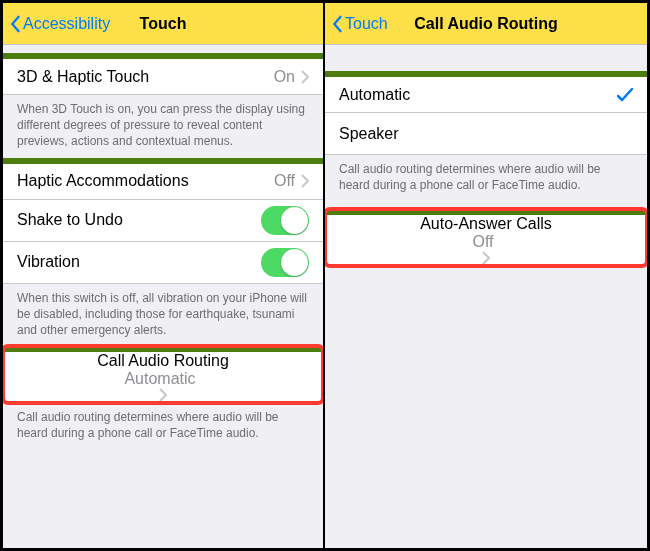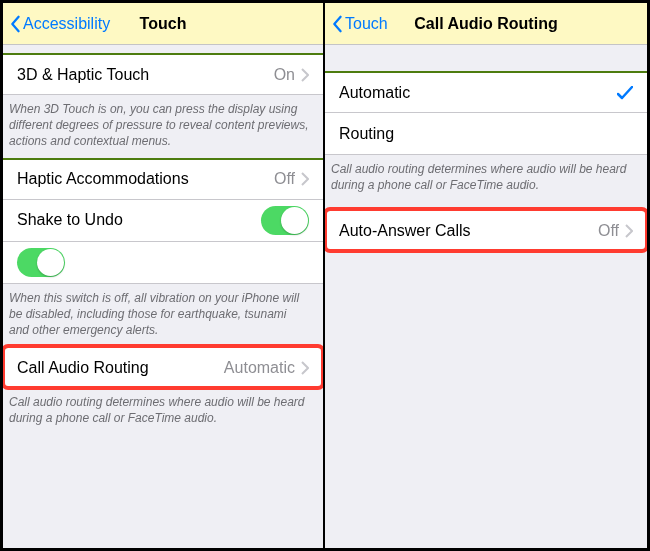--- a/index.html
+++ b/index.html
@@ -22,21 +22,21 @@
     background: #efeff4;
     position: relative;
     border: 2px solid #000;
     display: flex;
     flex-direction: column;
     overflow: hidden;
   }
   .pane.right { border-left: none; }
   .navbar {
     height: 42px;
-    background: #fef9c3;
+    background: #fde047;
     border-bottom: 1px solid #c4c4c6;
     position: relative;
     display: flex;
     align-items: center;
     justify-content: center;
     flex: 0 0 42px;
   }
   .nav-back {
     position: absolute;
     left: 6px;
@@ -61,44 +61,43 @@
     overflow: hidden;
   }
   .group-spacer { height: 26px; }
   .group-spacer.sm { height: 8px; }
   .row {
     background: #fff;
     min-height: 42px;
     padding: 0 14px;
     display: flex;
     align-items: center;
-    border-top: 2px solid #4d7c0f;
+    border-top: 6px solid #4d7c0f;
     border-bottom: 1px solid #c8c7cc;
     position: relative;
   }
   .row + .row { border-top: none; }
   .row .label {
     flex: 1;
     font-size: 16px;
     color: #000;
   }
   .row .value {
     font-size: 16px;
     color: #8e8e93;
     margin-right: 6px;
   }
   .row .chevron-right {
     color: #c7c7cc;
   }
   .footer {
-    padding: 6px 14px 8px 6px;
+    padding: 6px 14px 8px 14px;
     font-size: 12px;
     color: #6d6d72;
     line-height: 1.35;
-    font-style: italic;
   }
   .switch {
     width: 48px; height: 29px;
     border-radius: 15px;
     position: relative;
   }
   .switch.on { background: #4cd964; }
   .switch .knob {
     position: absolute;
     width: 27px; height: 27px;
@@ -109,20 +108,21 @@
   }
   .check {
     color: #007aff;
     font-size: 18px;
     font-weight: 600;
   }
   .highlight {
     outline: 4px solid #ff3b30;
     outline-offset: -2px;
     border-radius: 5px;
+    flex-direction: column;
   }
   svg { display: block; }
 </style>
 </head>
 <body>
 
 <div class="panes">
 
   <div class="pane left">
     <div class="navbar">
@@ -155,20 +155,21 @@
       </div>
 
       <div class="row">
         <span class="label">Shake to Undo</span>
         <div class="switch on">
             <div class="knob"></div>
           </div>
       </div>
 
       <div class="row">
+        <span class="label">Vibration</span>
         <div class="switch on">
             <div class="knob"></div>
           </div>
       </div>
       <div class="footer">When this switch is off, all vibration on your iPhone will be disabled, including those for earthquake, tsunami and other emergency alerts.</div>
 
       <div class="row highlight">
         <span class="label">Call Audio Routing</span>
         <span class="value">Automatic</span>
         <svg width="8" height="14" class="chevron-right">
@@ -195,21 +196,21 @@
       <div class="group-spacer"></div>
       <div class="row">
         <span class="label">Automatic</span>
         <span class="check">
           <svg width="16" height="14" viewBox="0 0 16 14">
               <polyline points="1,8 5,12 15,1" fill="none" stroke="#007aff" stroke-width="2.5" stroke-linecap="round" stroke-linejoin="round"></polyline>
             </svg>
         </span>
       </div>
       <div class="row">
-        <span class="label">Routing</span>
+        <span class="label">Speaker</span>
       </div>
       <div class="footer">Call audio routing determines where audio will be heard during a phone call or FaceTime audio.</div>
 
       <div class="group-spacer sm"></div>
       <div class="row highlight">
         <span class="label">Auto-Answer Calls</span>
         <span class="value">Off</span>
         <svg width="8" height="14" class="chevron-right">
             <polyline points="1,1 7,7 1,13" fill="none" stroke="#c7c7cc" stroke-width="2"></polyline>
           </svg>

